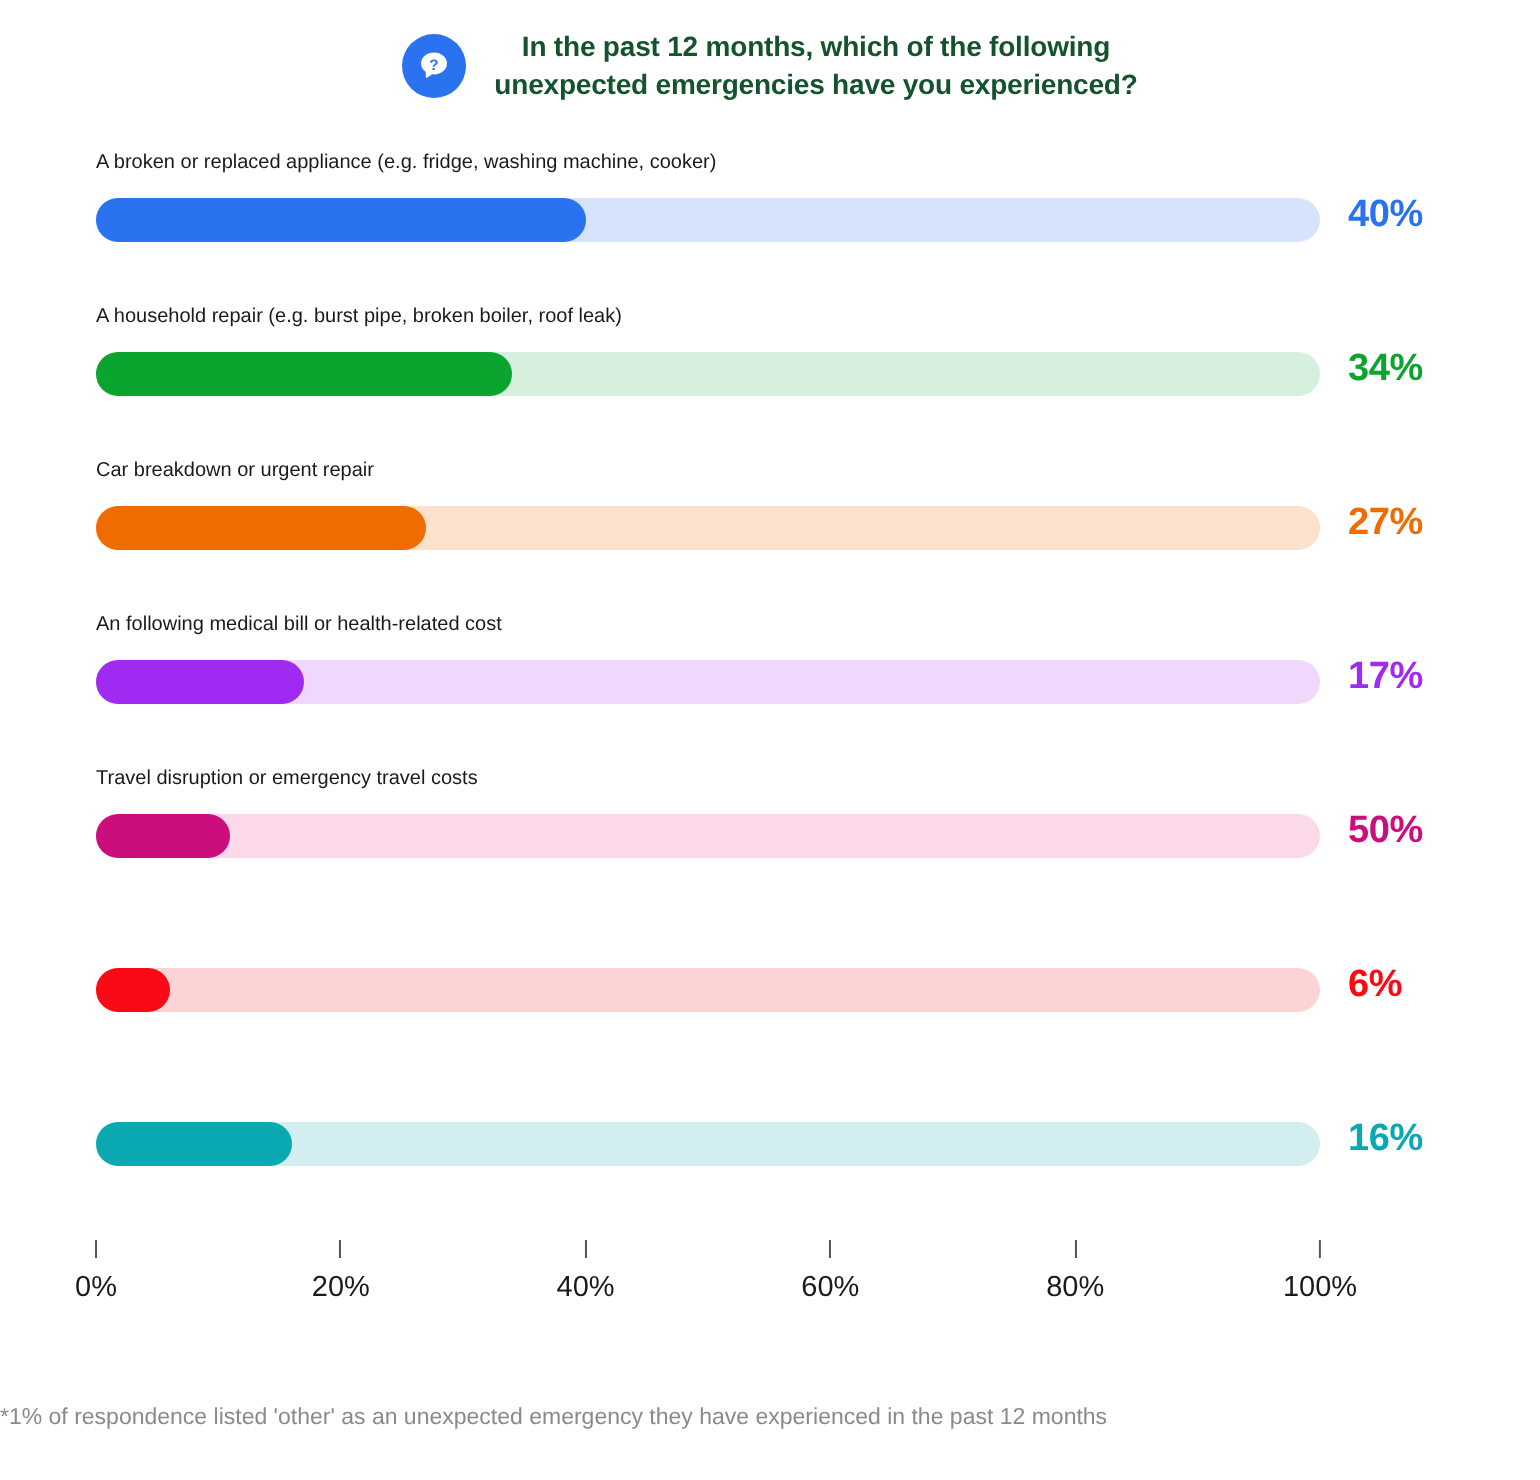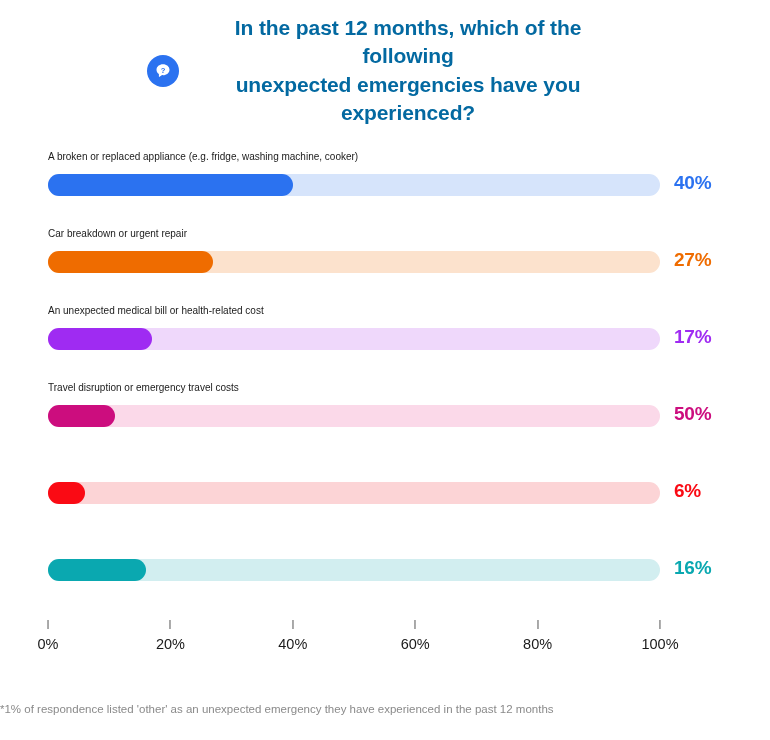--- a/index.html
+++ b/index.html
@@ -35,25 +35,25 @@
     height: 32px;
     border-radius: 50%;
     background: #2b72f0;
     flex: 0 0 32px;
     display: flex;
     align-items: center;
     justify-content: center;
   }
   .q-icon svg { display: block; }
   .header-title {
-    font-size: 21px;
+    font-size: 14px;
     font-weight: bold;
     line-height: 1.35;
     text-align: center;
-    color: #0369a1;
+    color: #14532d;
     letter-spacing: -0.1px;
     white-space: pre-line;
     max-width: 430px;
   }
 
   
   .rows {
     padding: 14px 0 0 0;
   }
   .row {
@@ -154,32 +154,40 @@
 
     <div class="row">
       <div class="row-label">A broken or replaced appliance (e.g. fridge, washing machine, cooker)</div>
       <div class="bar-wrap">
         <div class="bar-track" style="background: rgb(214, 228, 251);"></div>
         <div class="bar-fill" style="background: rgb(43, 114, 240); width: 40%;"></div>
       </div>
       <div class="bar-value" style="color: rgb(43, 114, 240);">40%</div>
     </div>
 
+    <div class="row">
+      <div class="row-label">A household repair (e.g. burst pipe, broken boiler, roof leak)</div>
+      <div class="bar-wrap">
+        <div class="bar-track" style="background: rgb(214, 240, 221);"></div>
+        <div class="bar-fill" style="background: rgb(11, 164, 47); width: 34%;"></div>
+      </div>
+      <div class="bar-value" style="color: rgb(11, 164, 47);">34%</div>
+    </div>
 
     <div class="row">
       <div class="row-label">Car breakdown or urgent repair</div>
       <div class="bar-wrap">
         <div class="bar-track" style="background: rgb(252, 226, 205);"></div>
         <div class="bar-fill" style="background: rgb(239, 108, 0); width: 27%;"></div>
       </div>
       <div class="bar-value" style="color: rgb(239, 108, 0);">27%</div>
     </div>
 
     <div class="row">
-      <div class="row-label">An unexpected medical bill or health-related cost</div>
+      <div class="row-label">An following medical bill or health-related cost</div>
       <div class="bar-wrap">
         <div class="bar-track" style="background: rgb(239, 216, 251);"></div>
         <div class="bar-fill" style="background: rgb(159, 43, 242); width: 17%;"></div>
       </div>
       <div class="bar-value" style="color: rgb(159, 43, 242);">17%</div>
     </div>
 
     <div class="row">
       <div class="row-label">Travel disruption or emergency travel costs</div>
       <div class="bar-wrap">

